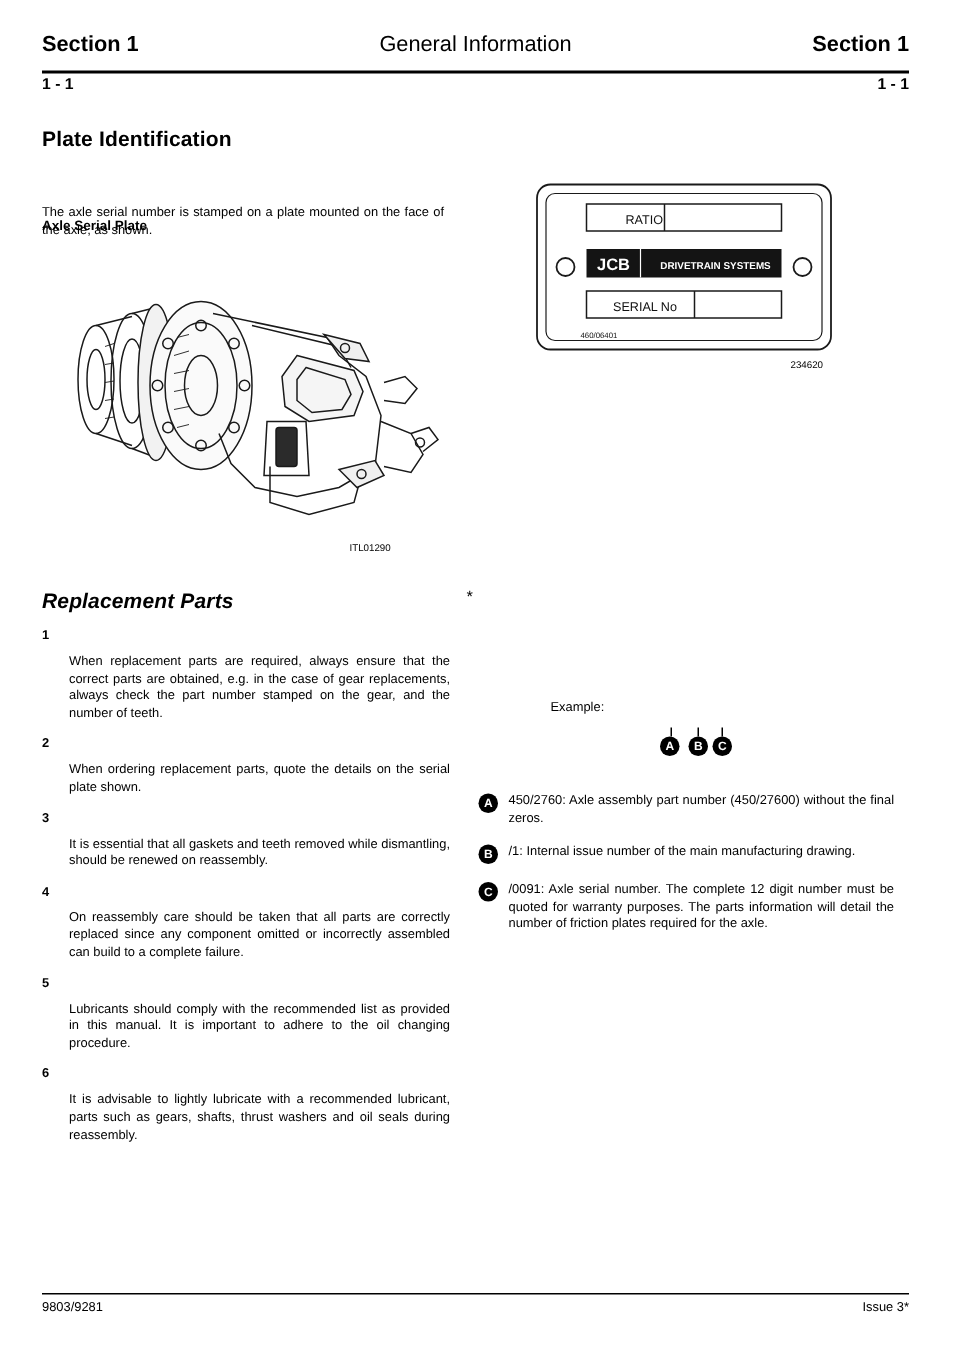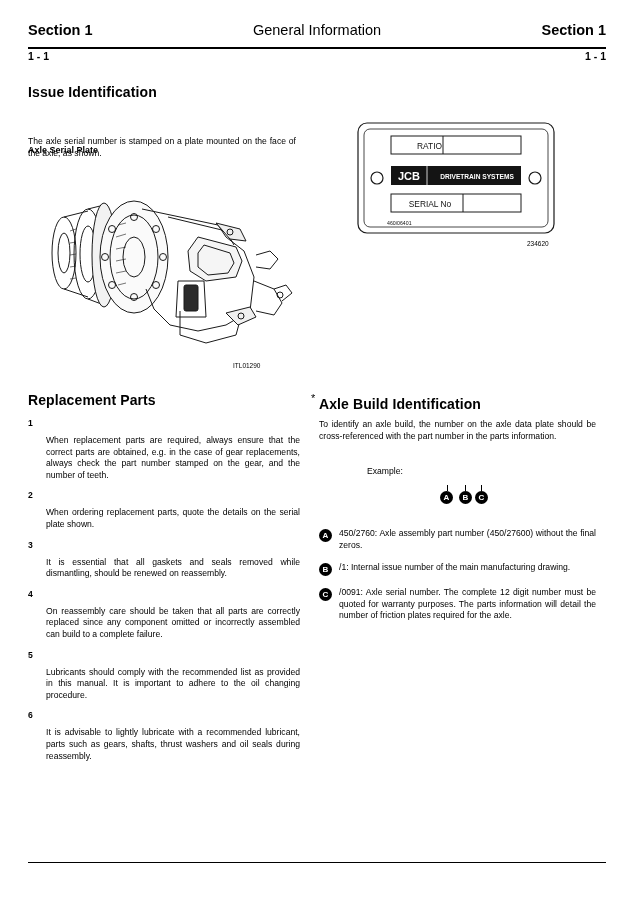--- a/index.html
+++ b/index.html
@@ -92,21 +92,21 @@
     left: 30px; top: 185px;
     width: 270px; height: 180px;
   }
   .drawing-code {
     position: absolute;
     left: 233px; top: 362px;
     font-size: 6.5px;
   }
 
   
-  .repl-title { position: absolute; left: 28px; top: 392px; }
+  .repl-title { position: absolute; left: 28px; top: 392px; font-style: italic; }
   .repl-list {
     position: absolute;
     left: 28px; top: 418px;
     width: 272px;
   }
   .num-item {
     display: flex;
     margin-bottom: 9px;
   }
   .num-item .n {
@@ -243,21 +243,21 @@
       <span>Section 1</span>
     </div>
     <div class="header-center">General Information</div>
   </div>
   <div class="header-rule"></div>
   <div class="subheader">
     <span>1 - 1</span>
     <span>1 - 1</span>
   </div>
 
-  <div class="h2 unit-id-title">Issue Identification</div>
+  <div class="h2 unit-id-title">Plate Identification</div>
   <div class="h3 axle-serial-title">Axle Serial Plate</div>
   <div class="body-text axle-serial-text">The axle serial number is stamped on a plate mounted on the face of the axle, as shown.</div>
 
   <div class="drawing">
     <svg width="270" height="180" viewBox="0 0 270 180" xmlns="http://www.w3.org/2000/svg">
       <g fill="none" stroke="#1a1a1a" stroke-width="1">
 
         <ellipse cx="34" cy="68" rx="12" ry="36"></ellipse>
         <ellipse cx="34" cy="68" rx="6" ry="20"></ellipse>
         <path d="M34 32 L58 26"></path>
@@ -312,21 +312,21 @@
     <div class="num-item">
       <div class="n">1</div>
       <div class="t">When replacement parts are required, always ensure that the correct parts are obtained, e.g. in the case of gear replacements, always check the part number stamped on the gear, and the number of teeth.</div>
     </div>
     <div class="num-item">
       <div class="n">2</div>
       <div class="t">When ordering replacement parts, quote the details on the serial plate shown.</div>
     </div>
     <div class="num-item">
       <div class="n">3</div>
-      <div class="t">It is essential that all gaskets and seals removed while dismantling, should be renewed on reassembly.</div>
+      <div class="t">It is essential that all gaskets and teeth removed while dismantling, should be renewed on reassembly.</div>
     </div>
     <div class="num-item">
       <div class="n">4</div>
       <div class="t">On reassembly care should be taken that all parts are correctly replaced since any component omitted or incorrectly assembled can build to a complete failure.</div>
     </div>
     <div class="num-item">
       <div class="n">5</div>
       <div class="t">Lubricants should comply with the recommended list as provided in this manual. It is important to adhere to the oil changing procedure.</div>
     </div>
     <div class="num-item">
@@ -353,22 +353,20 @@
       <rect x="34" y="72" width="130" height="18" fill="none" stroke="#1a1a1a" stroke-width="1"></rect>
       <line x1="106" y1="72" x2="106" y2="90" stroke="#1a1a1a" stroke-width="1"></line>
       <text x="73" y="85" font-family="Liberation Sans, sans-serif" font-size="8.4" fill="#111" text-anchor="middle">SERIAL No</text>
       <text x="85" y="27" font-family="Liberation Sans, sans-serif" font-size="8.4" fill="#111" text-anchor="end">RATIO</text>
       <text x="30" y="103" font-family="Liberation Sans, sans-serif" font-size="5.2" fill="#111">460/06401</text>
     </svg>
   </div>
   <div class="plate-code">234620</div>
 
   <div class="axle-build-star">*</div>
-  <div class="h2 axle-build-title">Axle Build Identification</div>
-  <div class="body-text axle-build-text">To identify an axle build, the number on the axle data plate should be cross-referenced with the part number in the parts information.</div>
   <div class="example-label">Example:</div>
 
   <div class="number-example">
     <div class="ne-marks">
       <div class="tick" style="left:128px;"></div>
       <div class="tick" style="left:146px;"></div>
       <div class="tick" style="left:162px;"></div>
       <div class="circ" style="left:121px;">A</div>
       <div class="circ" style="left:140px;">B</div>
       <div class="circ" style="left:156px;">C</div>
@@ -390,14 +388,18 @@
     </div>
     <div class="def-item">
       <div class="bullet">
         <div class="b">C</div>
       </div>
       <div class="txt">/0091: Axle serial number. The complete 12 digit number must be quoted for warranty purposes. The parts information will detail the number of friction plates required for the axle.</div>
     </div>
   </div>
 
   <div class="footer-rule"></div>
+  <div class="footer">
+    <span>9803/9281</span>
+    <span>Issue 3*</span>
+  </div>
 
 </div>
 
 </body></html>

